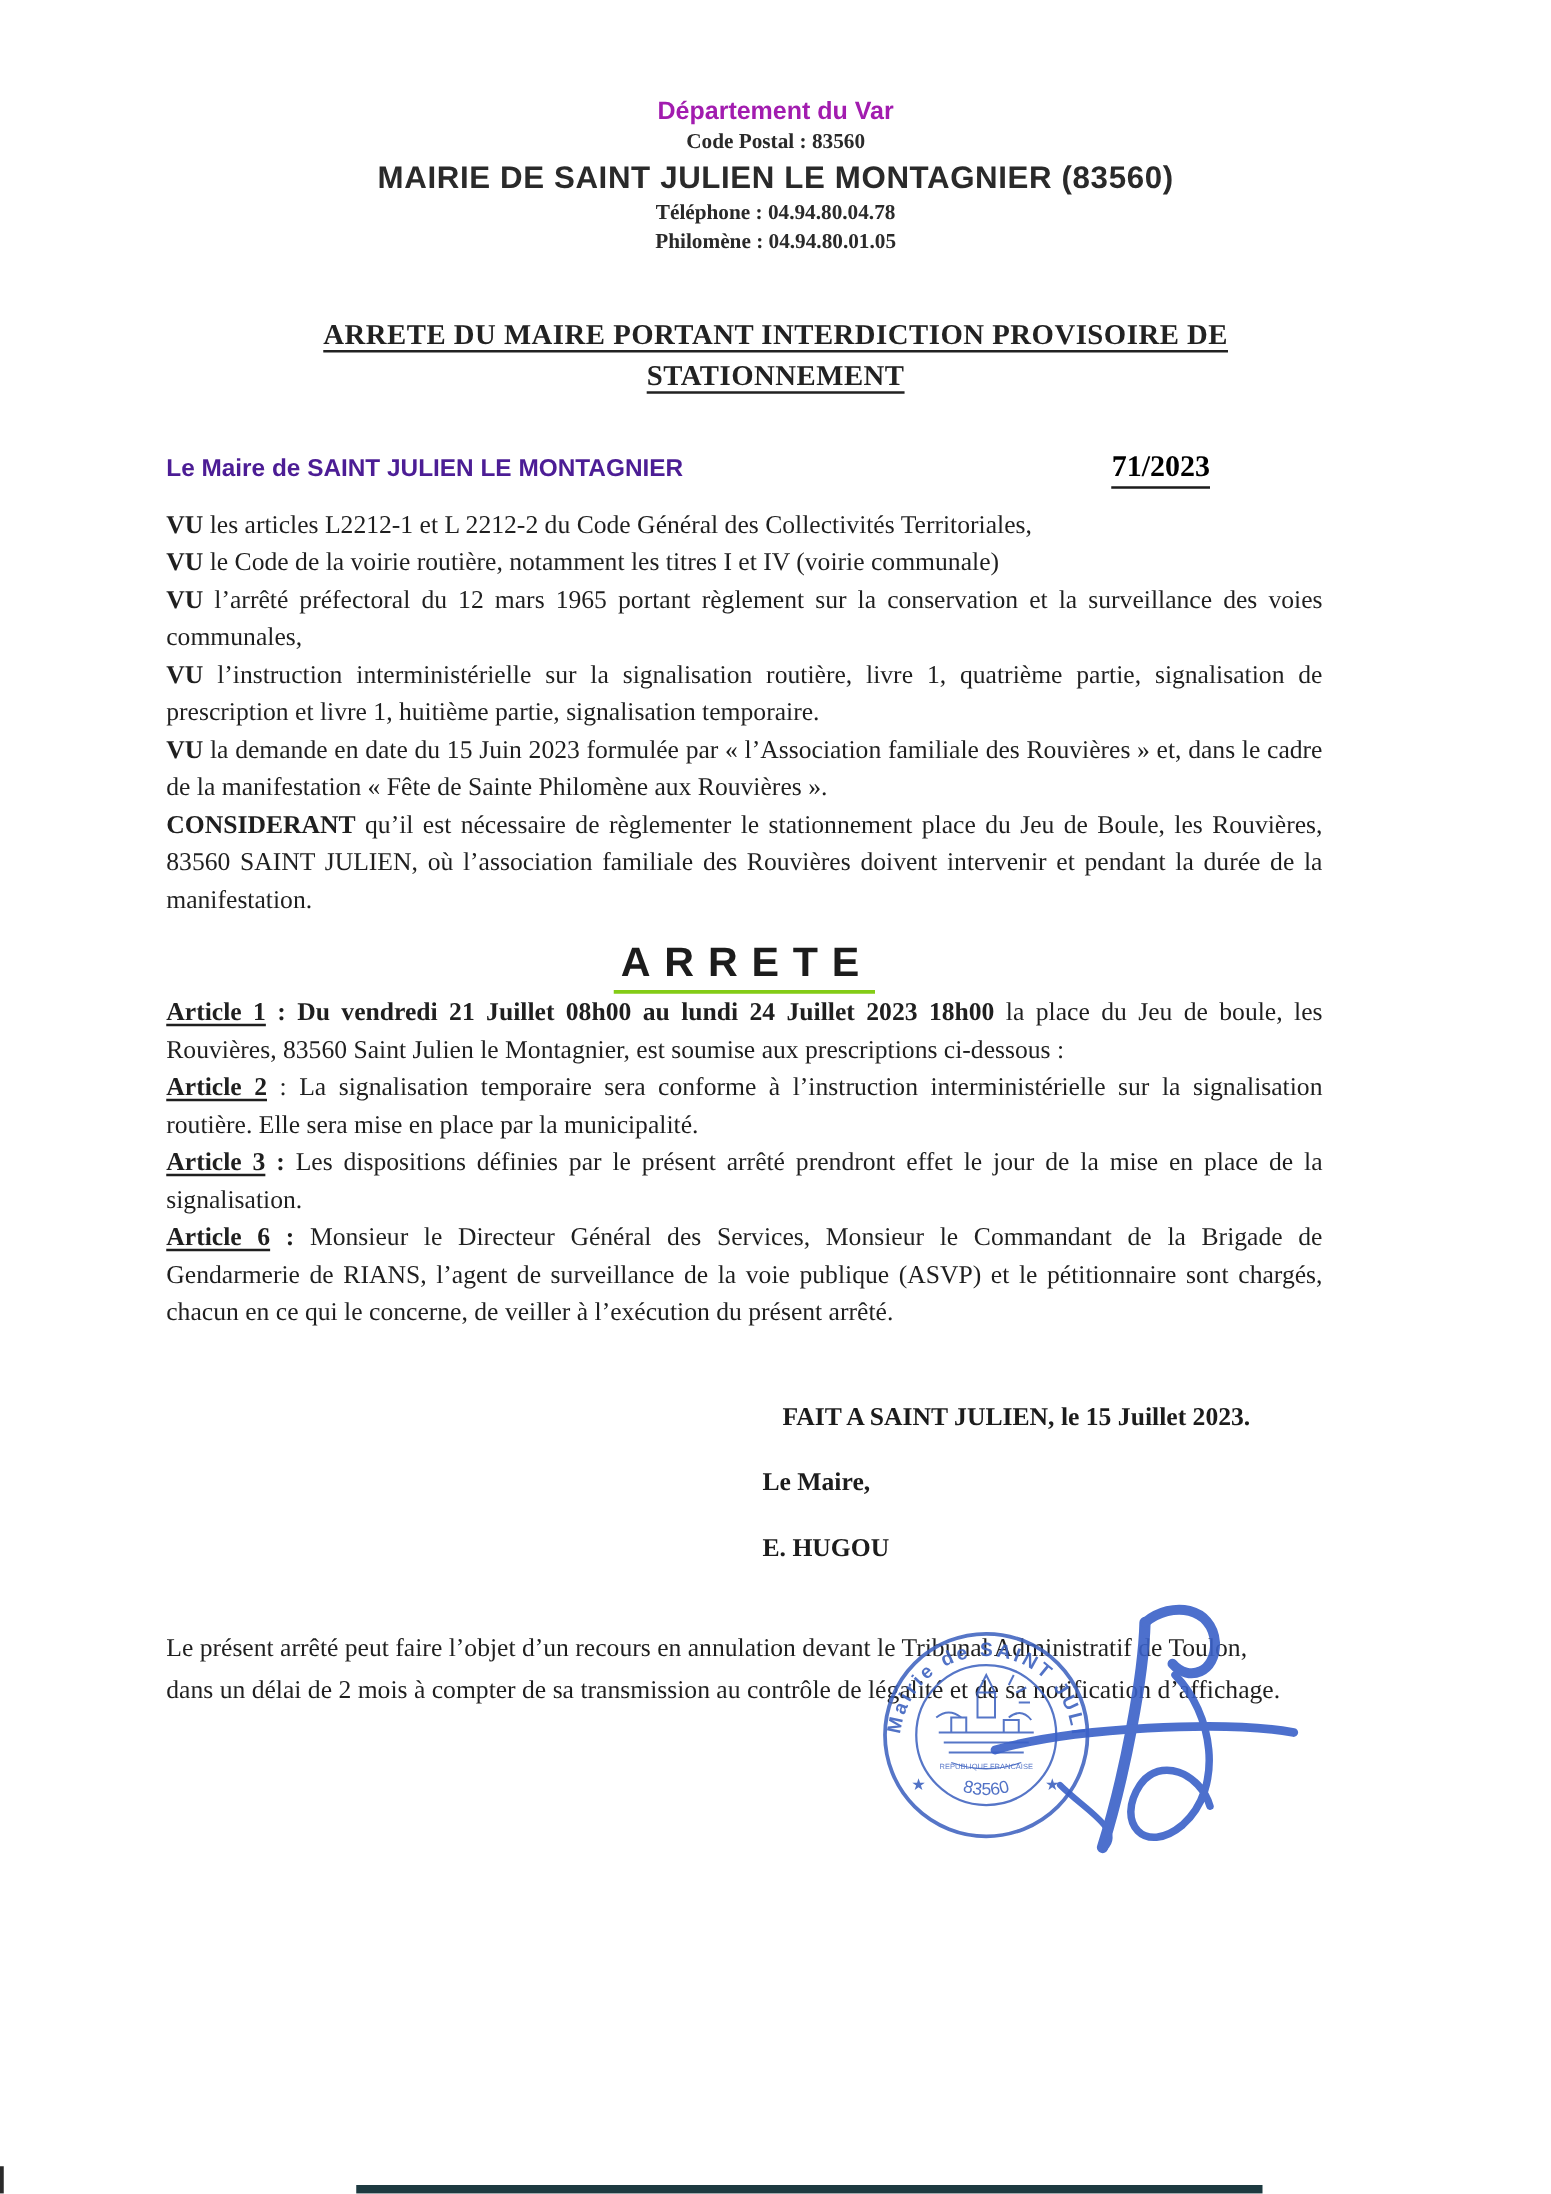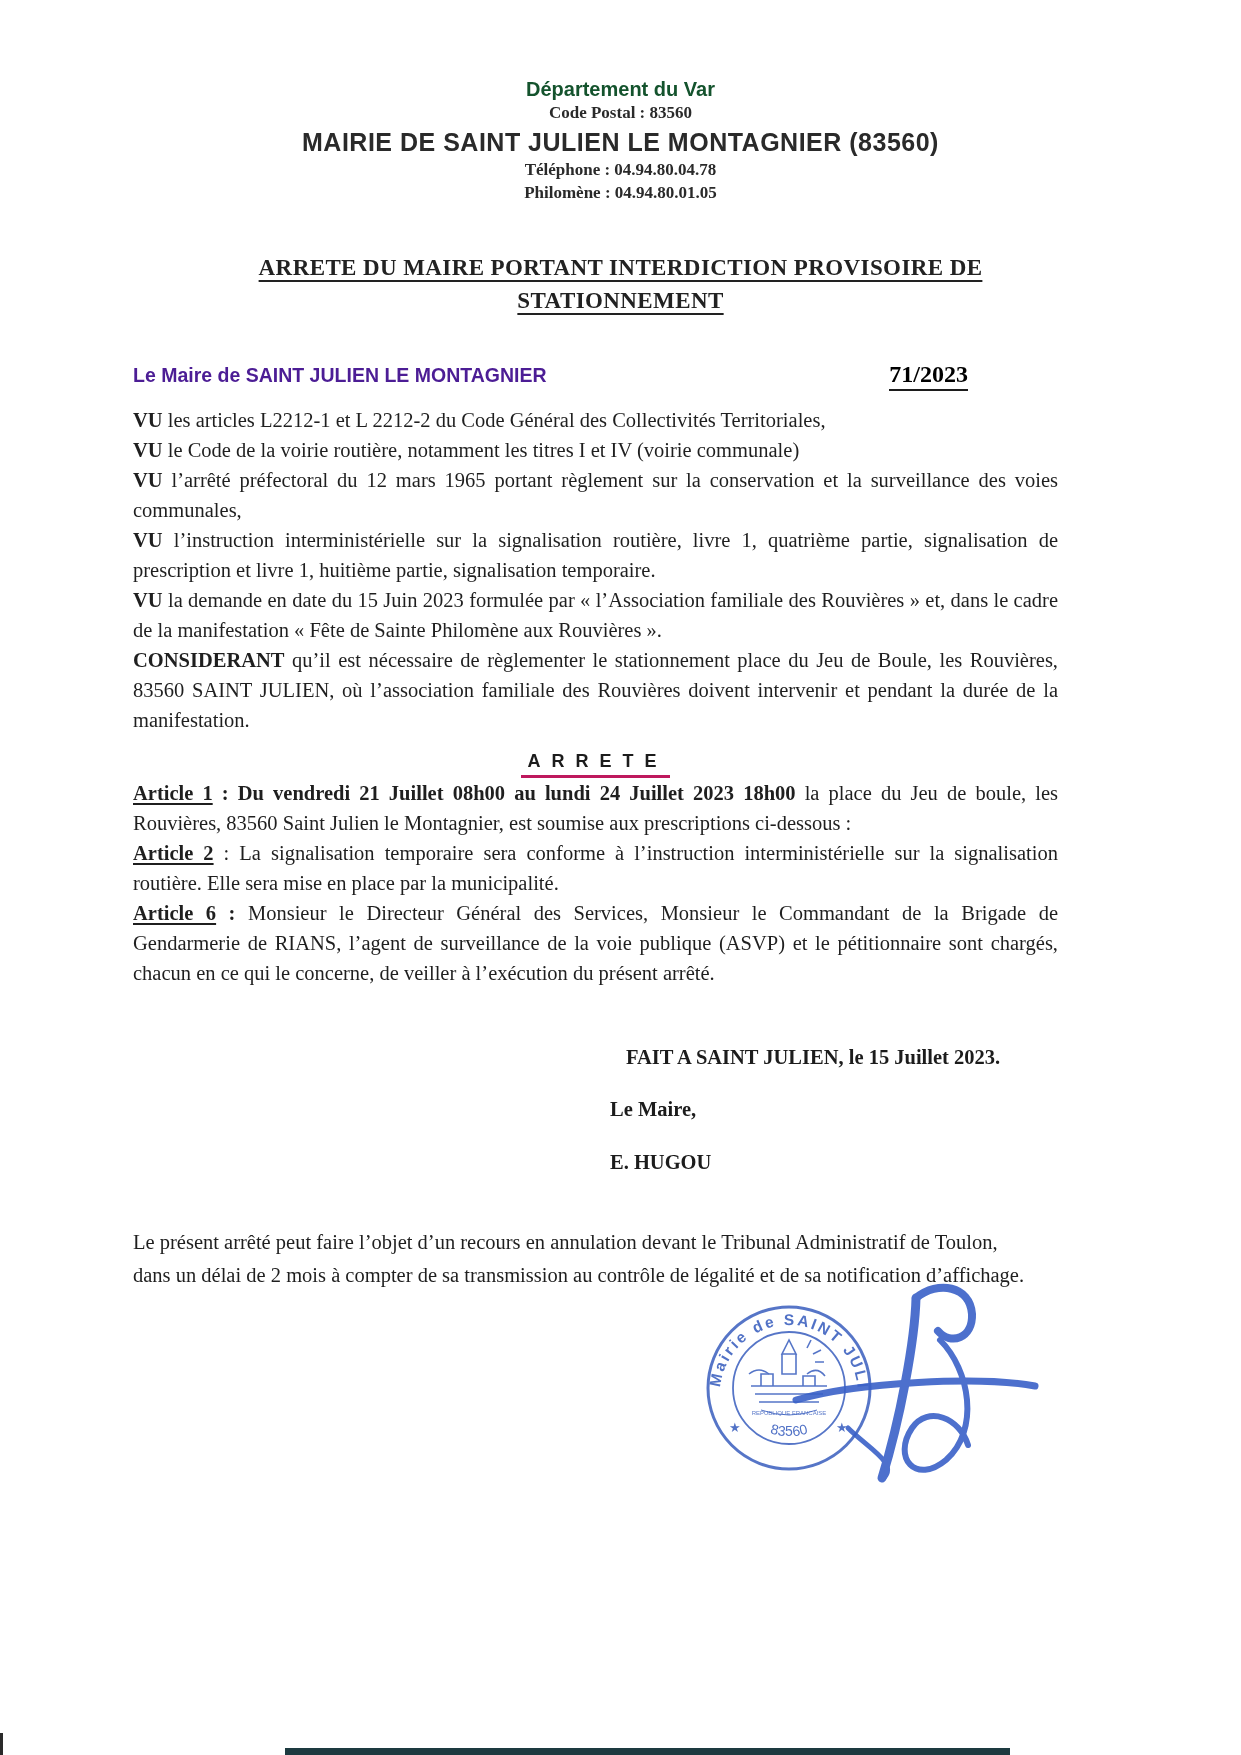--- a/index.html
+++ b/index.html
@@ -7,21 +7,21 @@
     position:relative;
     width:1241px;height:1755px;
     background:#ffffff;
     overflow:hidden;
     font-family:"Liberation Serif", serif;
     color:#1f1f1f;
   }
   .col{width:925px;margin-left:133px;}
   
   .hdr{padding-top:78px;text-align:center;}
-  .hdr-dept{font-family:"Liberation Sans",sans-serif;font-weight:bold;font-size:20px;color:#14532d;}
+  .hdr-dept{font-family:"Liberation Sans",sans-serif;font-weight:bold;font-size:20px;color:#a21caf;}
   .hdr-cp{font-weight:bold;font-size:17px;margin-top:2px;color:#2a2a2a;}
   .hdr-mairie{font-family:"Liberation Sans",sans-serif;font-weight:bold;font-size:25px;margin-top:5px;color:#2a2a2a;letter-spacing:.5px;}
   .hdr-tel,.hdr-fax{font-weight:bold;font-size:17px;margin-top:3px;color:#2a2a2a;}
   
   .doc-title{
     margin:48px auto 0;width:860px;text-align:center;
     font-weight:bold;font-size:23px;line-height:33px;color:#222;
     text-decoration:underline;text-decoration-thickness:2px;text-underline-offset:5px;
     letter-spacing:.4px;
   }
@@ -30,22 +30,22 @@
   .issuer{font-family:"Liberation Sans",sans-serif;font-weight:bold;font-size:19.5px;color:#4c1d95;}
   .decree-no{font-weight:bold;font-size:24px;color:#000000;border-bottom:2.5px solid #1c1c1c;padding-bottom:1px;}
   
   .recitals{margin-top:14px;}
   p.body-par{margin:0;font-size:20.5px;line-height:30px;text-align:justify;}
   p.body-par .lead{font-weight:bold;}
   
   .arrete-wrap{text-align:center;margin-top:16px;}
   .arrete{
     display:inline-block;font-family:"Liberation Sans",sans-serif;font-weight:bold;
-    font-size:18px;letter-spacing:11px;color:#1c1c1c;
-    border-bottom:3px solid #be185d;padding:0 2px 3px 6px;
+    font-size:33px;letter-spacing:11px;color:#1c1c1c;
+    border-bottom:3px solid #84cc16;padding:0 2px 3px 6px;
   }
   .article{margin-top:27px;}
   .art-label{font-weight:bold;text-decoration:underline;text-decoration-thickness:2px;text-underline-offset:3px;}
   .art-bold{font-weight:bold;}
   .interdit{
     margin-top:17px;text-align:center;font-weight:bold;font-size:20.5px;color:#1c1c1c;letter-spacing:.3px;
   }
   
   .sig-block{margin-left:610px;margin-top:58px;font-weight:bold;font-size:20.5px;color:#1c1c1c;}
   .sig-date{margin:16px;}
@@ -99,20 +99,23 @@
 
     <p class="body-par article">
       <span class="art-label">Article 1</span><span class="art-bold"> : Du vendredi 21 Juillet 08h00 au lundi 24 Juillet 2023 18h00</span><span> la place du Jeu de boule, les Rouvières, 83560 Saint Julien le Montagnier, est soumise aux prescriptions ci-dessous :</span>
     </p>
 
 
     <p class="body-par article">
       <span class="art-label">Article 2</span><span> : </span><span>La signalisation temporaire sera conforme à l’instruction interministérielle sur la signalisation routière. Elle sera mise en place par la municipalité.</span>
     </p>
 
+    <p class="body-par article">
+      <span class="art-label">Article 3</span><span class="art-bold"> : </span><span>Les dispositions définies par le présent arrêté prendront effet le jour de la mise en place de la signalisation.</span>
+    </p>
 
     <p class="body-par article">
       <span class="art-label">Article 6</span><span class="art-bold"> : </span><span>Monsieur le Directeur Général des Services, Monsieur le Commandant de la Brigade de Gendarmerie de RIANS, l’agent de surveillance de la voie publique (ASVP) et le pétitionnaire sont chargés, chacun en ce qui le concerne, de veiller à l’exécution du présent arrêté.</span>
     </p>
   </div>
 
   <div class="sig-block">
     <p class="sig-date">FAIT A SAINT JULIEN, le 15 Juillet 2023.</p>
     <p class="sig-title">Le Maire,</p>
     <p class="sig-name">E. HUGOU</p>

